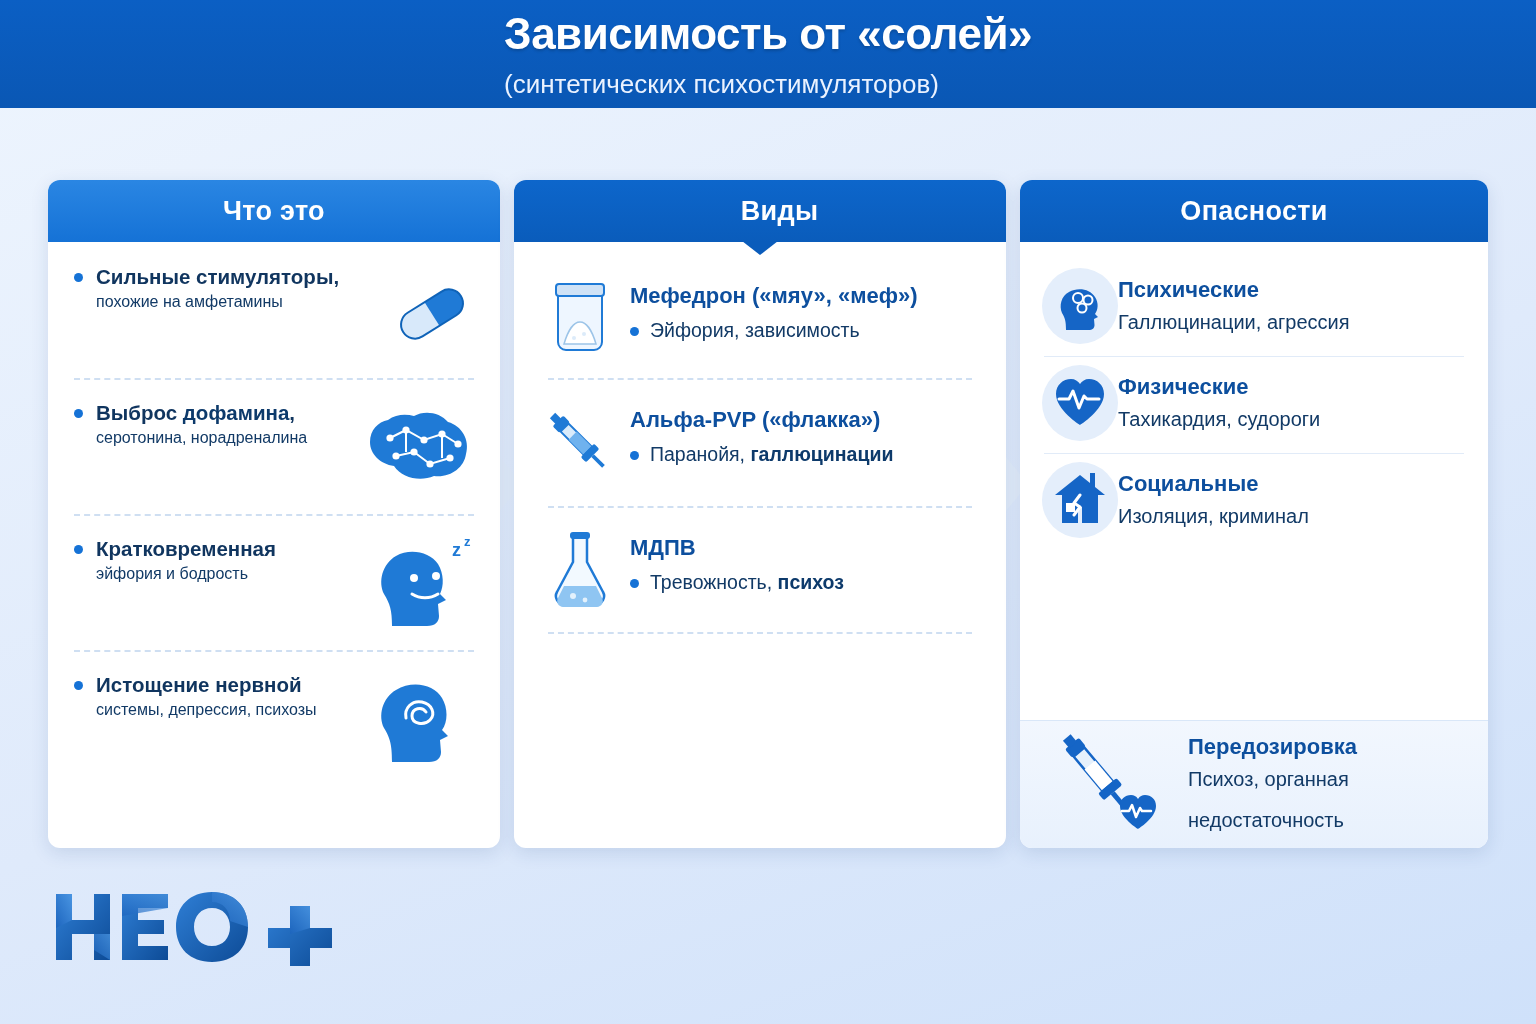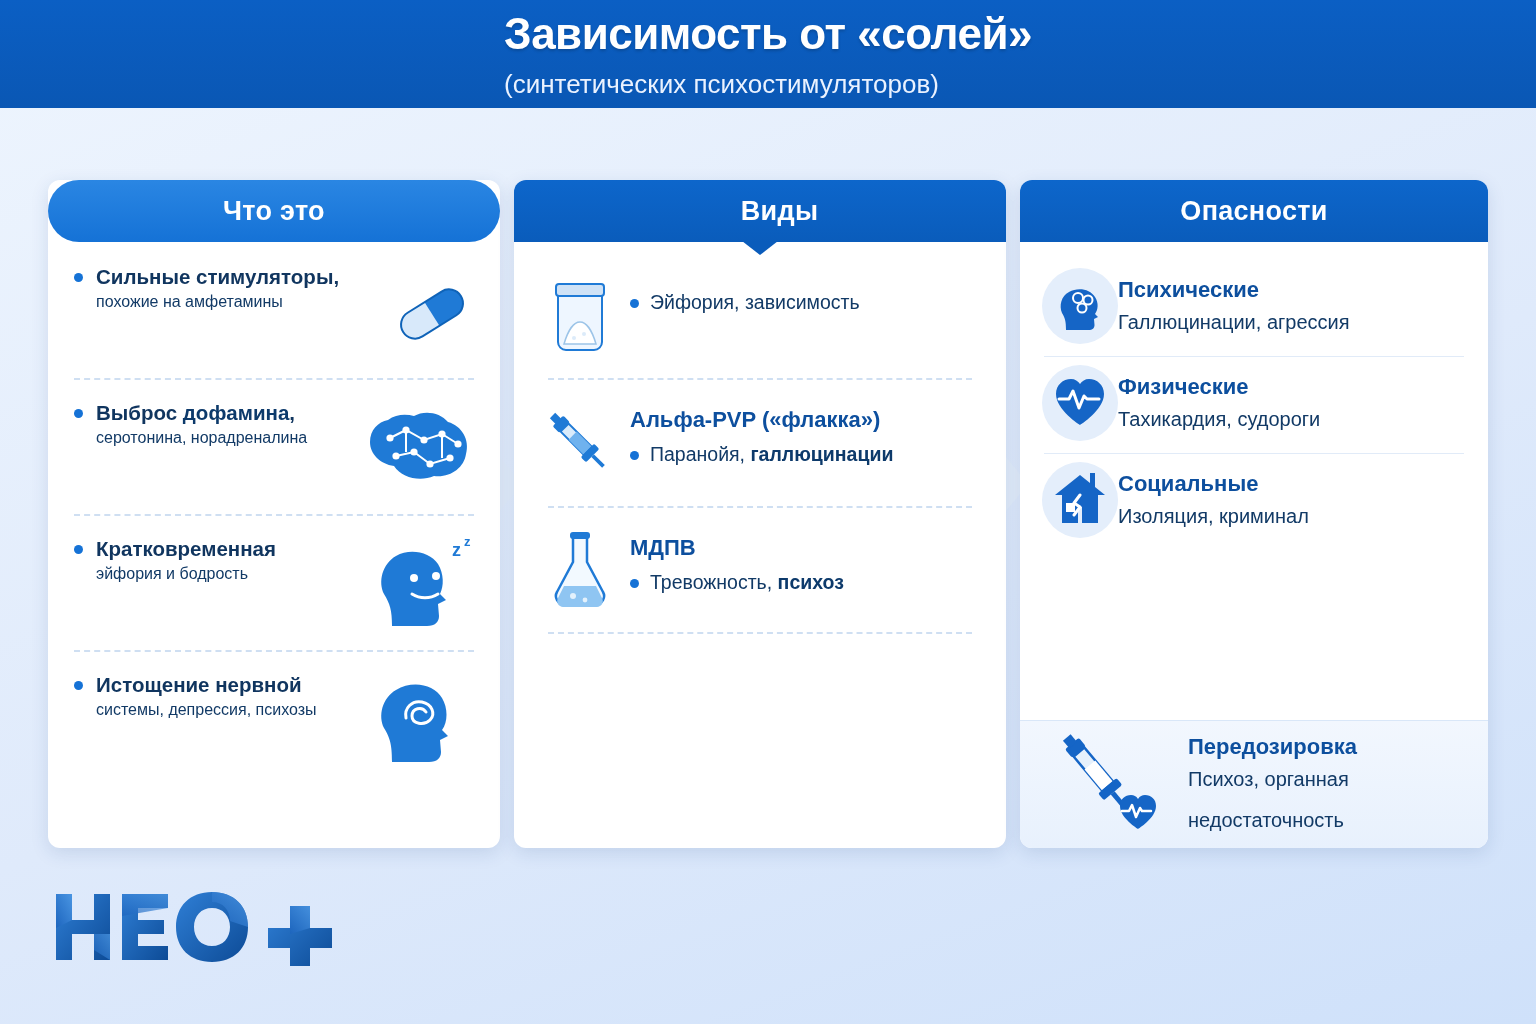--- a/index.html
+++ b/index.html
@@ -48,21 +48,21 @@
   .col-1 { left: 48px;   width: 452px; height: 668px; }
   .col-2 { left: 514px;  width: 492px; height: 668px; }
   .col-3 { left: 1020px; width: 468px; height: 668px; }
 
   .col-head {
     height: 62px;
     display: flex; align-items: center; justify-content: center;
     color: #fff; font-size: 27px; font-weight: bold;
     letter-spacing: .3px;
   }
-  .head-1 { background: linear-gradient(180deg,#2a86e3 0%,#1572d6 100%); border-radius: 31px; }
+  .head-1 { background: linear-gradient(180deg,#2a86e3 0%,#1572d6 100%); }
   .head-2 { background: linear-gradient(180deg,#0d66cb 0%,#0a5cbb 100%); position: relative; padding-left: 39px; }
   .head-3 { background: linear-gradient(180deg,#0d66cb 0%,#0a5cbb 100%); }
   .head-notch {
     position: absolute; left: 50%; bottom: -13px; transform: translateX(-50%);
     width: 0; height: 0;
     border-left: 18px solid transparent;
     border-right: 18px solid transparent;
     border-top: 14px solid #0a5cbb;
   }
 
@@ -229,20 +229,21 @@
         <div class="c2-ico">
           <svg width="72" height="78" viewBox="0 0 72 78">
             <rect x="12" y="6" width="48" height="12" rx="3" fill="#cfe2f6" stroke="#1f7ad6" stroke-width="2"></rect>
             <path d="M14 18h44v46a8 8 0 01-8 8H22a8 8 0 01-8-8z" fill="#eef6ff" stroke="#1f7ad6" stroke-width="2"></path>
             <path d="M20 66c4-14 10-22 16-22s12 8 16 22z" fill="#ffffff" stroke="#9cc4e8" stroke-width="1.5"></path>
             <circle cx="30" cy="60" r="2" fill="#dcebfa"></circle>
               <circle cx="40" cy="56" r="2" fill="#dcebfa"></circle>
           </svg>
         </div>
         <div class="c2-text">
+          <div class="c2-title">Мефедрон («мяу», «меф»)</div>
           <div class="c2-bullet">
             <span class="dot"></span>
             <span>Эйфория, зависимость</span>
           </div>
         </div>
       </div>
 
       <div class="c2-sep"></div>
 
       <div class="c2-entry">

